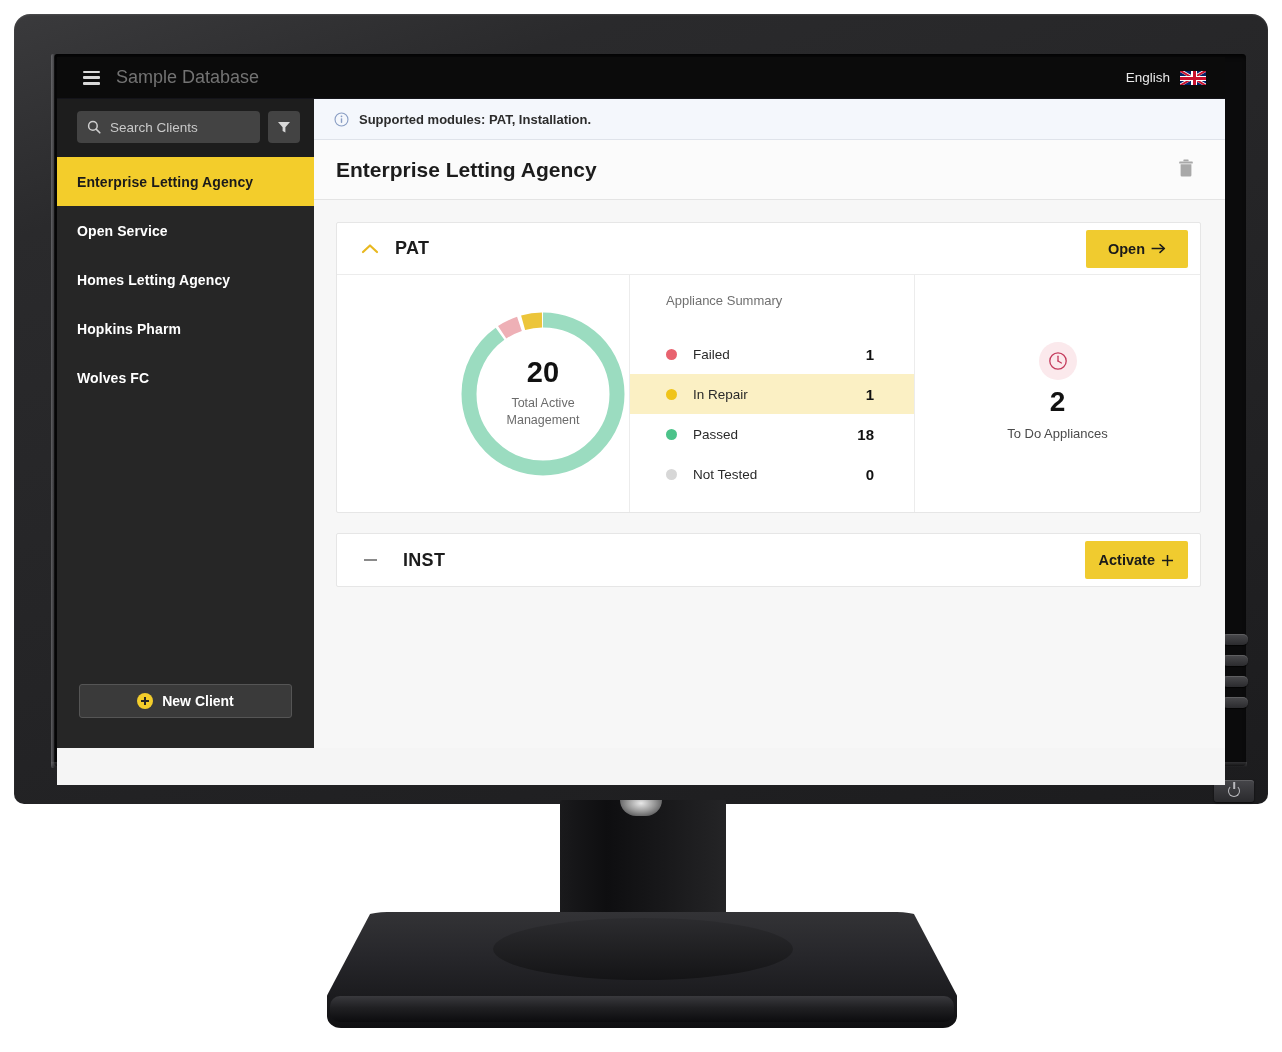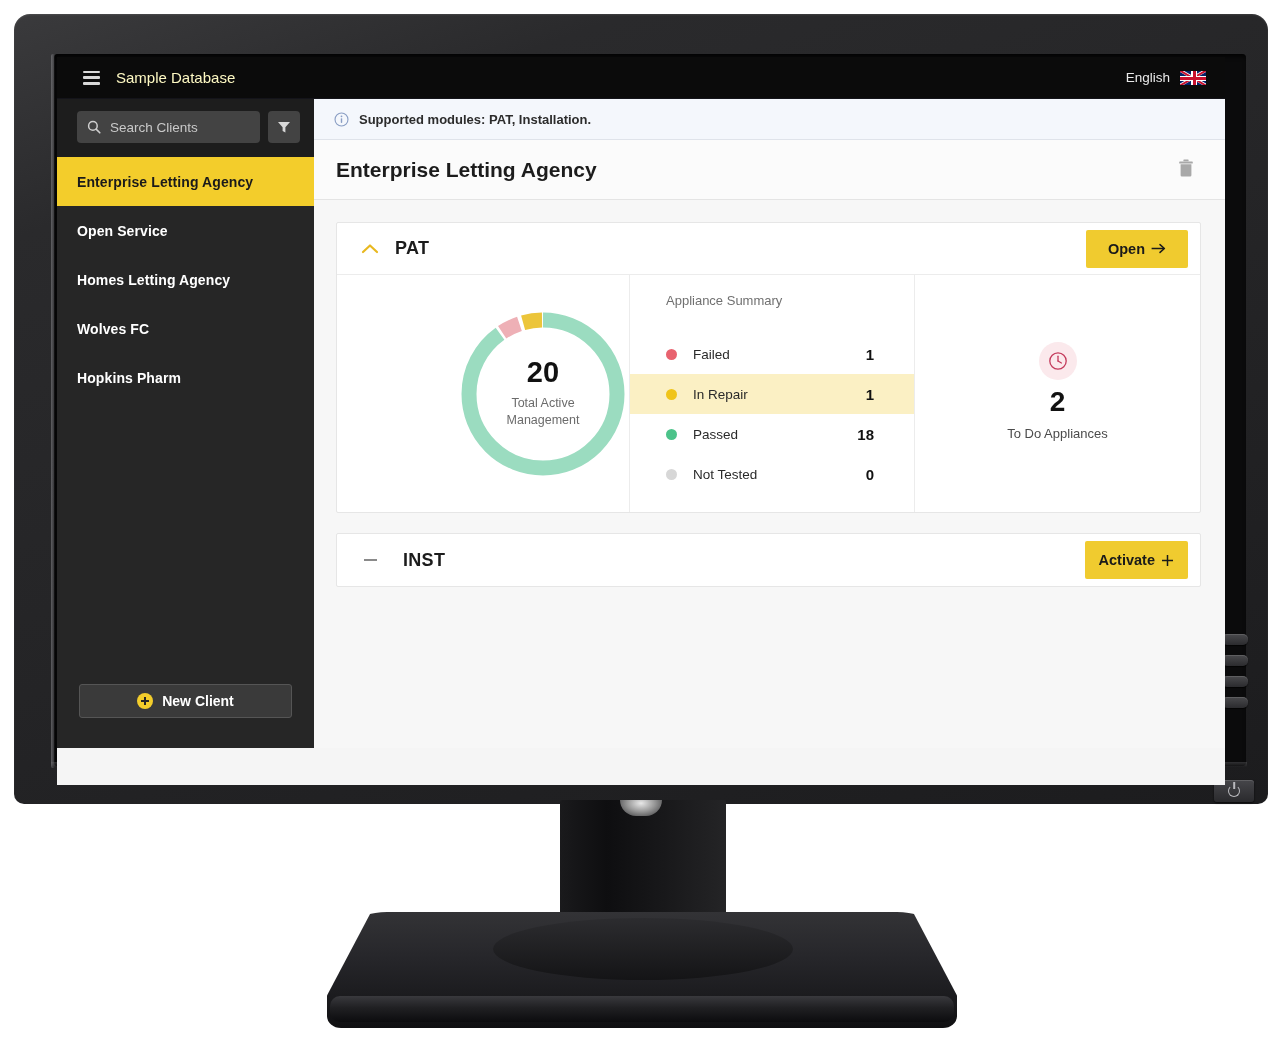--- a/index.html
+++ b/index.html
@@ -205,21 +205,21 @@
   }
   .hamburger i {
     display: block;
     height: 2.5px;
     background: #d8d8d8;
     border-radius: 1px;
   }
   .hamburger i:nth-child(1) { width: 17px; }
   .hamburger i:nth-child(2) { width: 17px; }
   .hamburger i:nth-child(3) { width: 17px; }
-  .db-name { font-size: 15px; color: #fef9c3; }
+  .db-name { font-size: 18px; color: #737373; }
   .lang-wrap {
     margin-left: auto;
     display: flex; align-items: center; gap: 9px;
     font-size: 13.5px; color: #eaeaea;
   }
   .flag {
     width: 28px; height: 16px;
     position: relative;
     overflow: hidden;
     background: #012169;
@@ -589,24 +589,24 @@
           <div class="client-item active">
               <span>Enterprise Letting Agency</span>
             </div>
           <div class="client-item">
               <span>Open Service</span>
             </div>
           <div class="client-item">
               <span>Homes Letting Agency</span>
             </div>
           <div class="client-item">
-              <span>Wolves FC</span>
+              <span>Hopkins Pharm</span>
             </div>
           <div class="client-item">
-              <span>Hopkins Pharm</span>
+              <span>Wolves FC</span>
             </div>
         </div>
 
         <div class="newclient-wrap">
           <div class="newclient-btn">
             <span class="plus-circle"></span>
             <span>New Client</span>
           </div>
         </div>
       </div>

